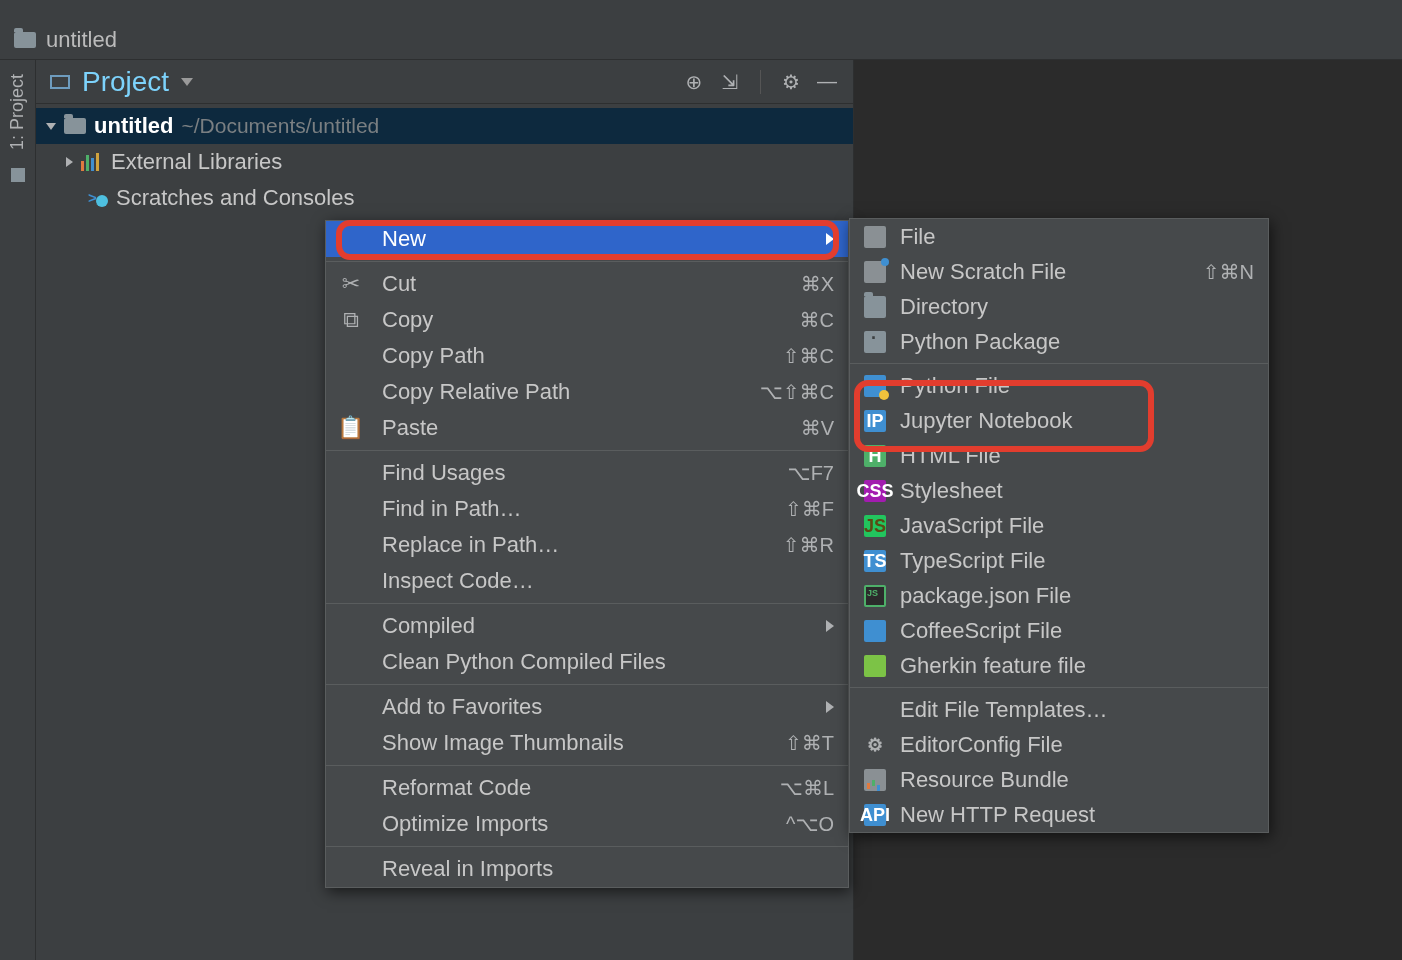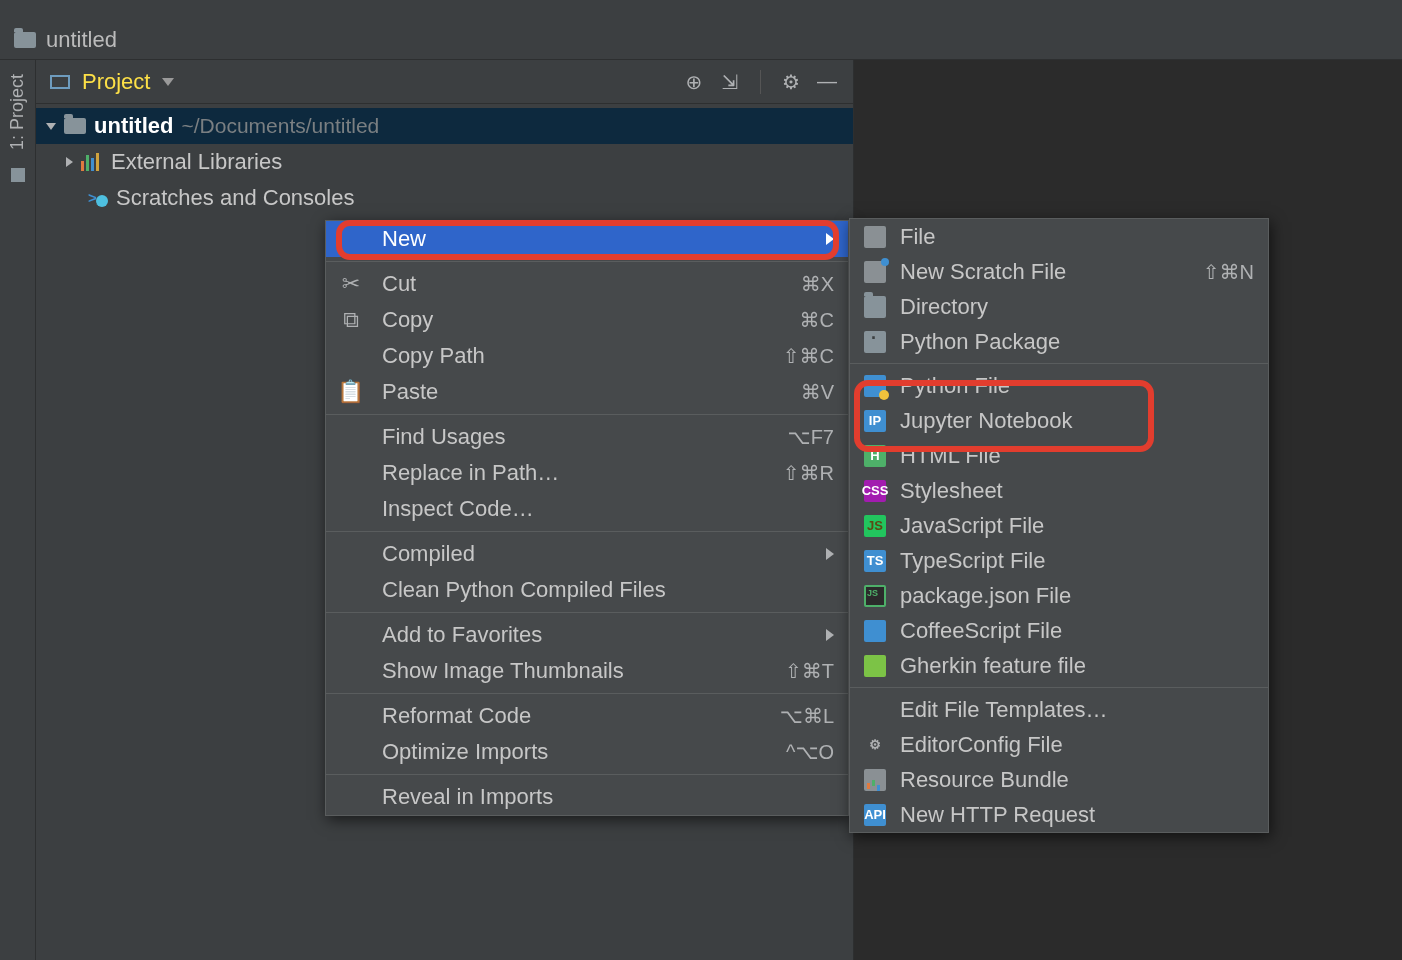--- a/index.html
+++ b/index.html
@@ -13,21 +13,21 @@
 
 .main { display:flex; height:calc(100% - 60px); }
 
 .sidebar-tab { width:36px; background:#3c3f41; border-right:1px solid #2d2f30; display:flex; flex-direction:column; align-items:center; padding-top:14px; gap:18px; }
 .vertical-label { writing-mode:vertical-rl; transform:rotate(180deg); font-size:18px; color:#afb1b3; white-space:nowrap; }
 .sq-icon { width:14px; height:14px; background:#87939a; }
 
 .project-panel { width:818px; background:#3c3f41; border-right:1px solid #2d2f30; position:relative; }
 .panel-header { height:44px; display:flex; align-items:center; gap:12px; padding:0 14px; background:#3c3f41; border-bottom:1px solid #2d2f30; }
 .ph-icon { width:20px; height:14px; border:2px solid #6e9cbe; display:inline-block; }
-.ph-title { font-size:22px; color:#fde047; flex:0 0 auto; }
+.ph-title { font-size:28px; color:#7dd3fc; flex:0 0 auto; }
 .chev-d { width:0;height:0;border-left:6px solid transparent;border-right:6px solid transparent;border-top:8px solid #9a9a9a; }
 .ph-spacer { flex:1; }
 .ph-tool { width:24px; height:24px; color:#afb1b3; display:flex; align-items:center; justify-content:center; font-size:20px; cursor:pointer; }
 .ph-gear { font-size:20px; }
 .ph-divider { width:1px; height:24px; background:#555; margin:0 6px; }
 
 .tree { padding:4px 0; font-size:22px; }
 .tree-row { display:flex; align-items:center; height:36px; padding:0 10px; gap:8px; color:#c7c7c7; }
 .tree-row.selected { background:#0d293e; color:#fff; }
 .arrow-d { width:0;height:0;border-left:5px solid transparent;border-right:5px solid transparent;border-top:7px solid #afb1b3; }
@@ -52,21 +52,21 @@
 .menu-item .mi-sub { width:0;height:0;border-top:6px solid transparent;border-bottom:6px solid transparent;border-left:8px solid #afb1b3; }
 .menu-item.highlight { background:#2f65ca; color:#fff; }
 .menu-item.highlight .mi-sub{ border-left-color:#fff; }
 .menu-sep { height:1px; background:#5a5d5e; margin:4px 0; }
 .callout { position:absolute; border:6px solid #e23d2e; border-radius:14px; pointer-events:none; z-index:30; }
 .callout.c1 { top:160px; left:300px; width:503px; height:40px; }
 .callout.c2 { top:320px; left:818px; width:300px; height:72px; }
 
 .submenu { position:absolute; top:158px; left:813px; width:420px; background:#46494b; border:1px solid #5a5d5e; box-shadow:2px 4px 14px rgba(0,0,0,0.6); z-index:25; }
 .sub-item { display:flex; align-items:center; height:35px; padding:16px 14px; font-size:22px; color:#c7c7c7; gap:14px; cursor:default; }
-.sub-item .si-icon { width:22px; height:22px; display:flex; align-items:center; justify-content:center; font-size:13px; font-weight:bold; border-radius:2px; }
+.sub-item .si-icon { width:22px; height:22px; display:flex; align-items:center; justify-content:center; font-size:18px; font-weight:bold; border-radius:2px; }
 .sub-item .si-label { flex:1; }
 .sub-item .si-short { color:#afb1b3; font-size:20px; }
 
 .ic-file{background:#8a9094;color:#3c3f41;width:18px;height:22px;border-radius:2px;}
 .ic-scratch{background:#8a9094;position:relative;width:18px;height:22px;}
 .ic-scratch::after{content:"";position:absolute;right:-3px;top:-3px;width:8px;height:8px;border-radius:50%;background:#3f8fd1;}
 .ic-dir{width:22px;height:16px;background:#87939a;border-radius:2px;position:relative;}
 .ic-dir::before{content:"";position:absolute;top:-4px;left:0;width:9px;height:4px;background:#87939a;border-radius:2px 2px 0 0;}
 .ic-pkg{width:22px;height:16px;background:#87939a;border-radius:2px;position:relative;}
 .ic-pkg::after{content:"·";position:absolute;left:7px;top:-3px;color:#3c3f41;font-size:18px;}
@@ -158,29 +158,39 @@
           <span class="mi-icon">⧉</span>
           <span class="mi-label">Copy</span>
           <span class="mi-short">⌘C</span>
         </div>
         <div class="menu-item">
           <span class="mi-icon"></span>
           <span class="mi-label">Copy Path</span>
           <span class="mi-short">⇧⌘C</span>
         </div>
         <div class="menu-item">
+          <span class="mi-icon"></span>
+          <span class="mi-label">Copy Relative Path</span>
+          <span class="mi-short">⌥⇧⌘C</span>
+        </div>
+        <div class="menu-item">
           <span class="mi-icon">📋</span>
           <span class="mi-label">Paste</span>
           <span class="mi-short">⌘V</span>
         </div>
         <div class="menu-sep"></div>
         <div class="menu-item">
           <span class="mi-icon"></span>
           <span class="mi-label">Find Usages</span>
           <span class="mi-short">⌥F7</span>
+        </div>
+        <div class="menu-item">
+          <span class="mi-icon"></span>
+          <span class="mi-label">Find in Path…</span>
+          <span class="mi-short">⇧⌘F</span>
         </div>
         <div class="menu-item">
           <span class="mi-icon"></span>
           <span class="mi-label">Replace in Path…</span>
           <span class="mi-short">⇧⌘R</span>
         </div>
         <div class="menu-item">
           <span class="mi-icon"></span>
           <span class="mi-label">Inspect Code…</span>
         </div>

